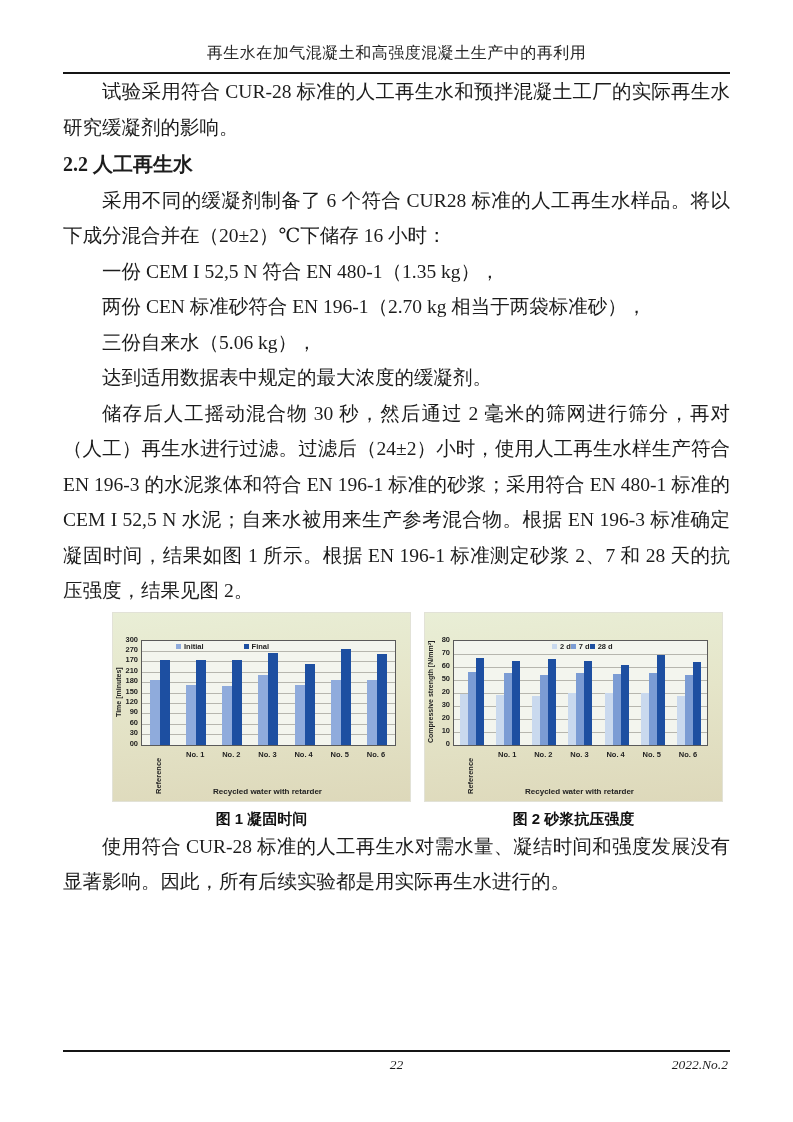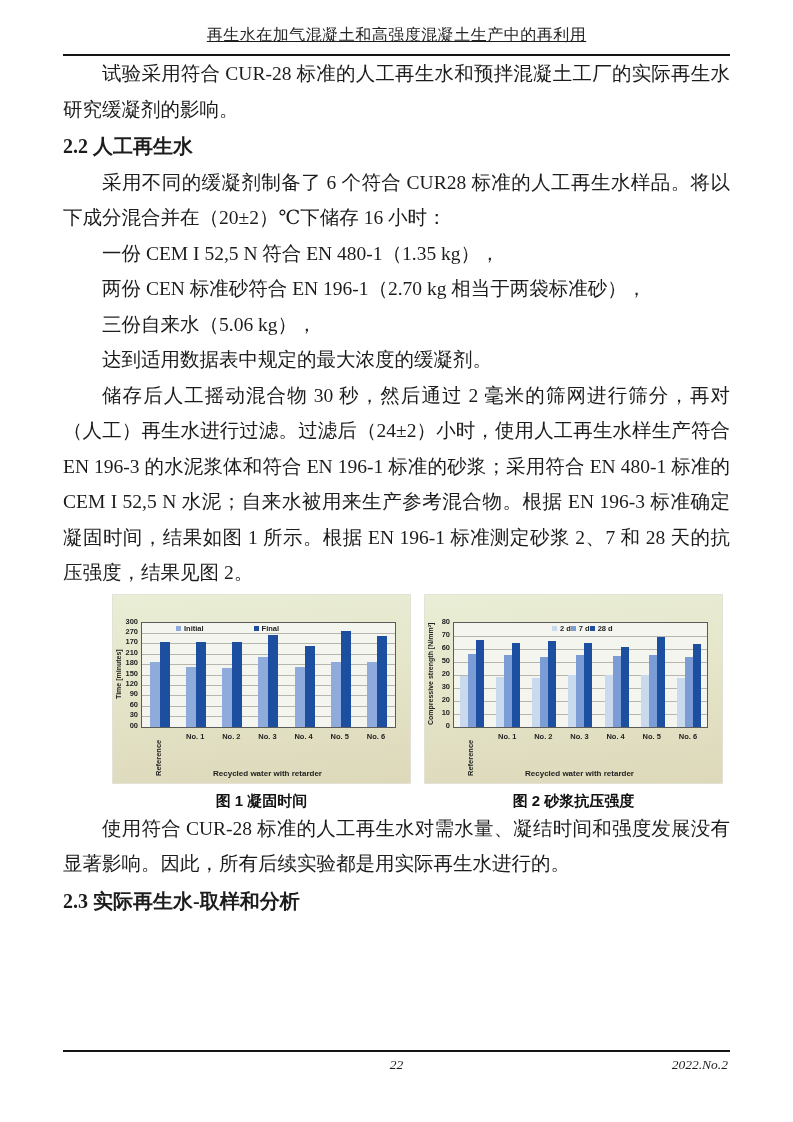--- a/index.html
+++ b/index.html
@@ -2,21 +2,21 @@
 <html><head>
 <meta charset="utf-8">
 <style>
   html,body{margin:0;padding:0;}
   body{
     width:793px;height:1122px;position:relative;overflow:hidden;
     background:#ffffff;color:#1c1c1c;
     font-family:"Liberation Serif","DejaVu Serif",serif;
   }
   .content{padding:0 63px;}
-  .doc-header{padding-top:24px;text-align:center;text-decoration:underline;}
+  .doc-header{padding-top:42px;text-align:center;}
   .doc-header .title{font-size:16px;letter-spacing:.5px;color:#262626;line-height:22px;}
   .header-rule{height:2px;background:#151515;margin-top:8px;}
   p.body{font-size:19.5px;line-height:35.5px;text-align:justify;margin:0;text-indent:2em;}
   h2.sec{font-size:20px;line-height:35.5px;margin:2px 0 0 0;font-weight:bold;}
   
   .figures{display:flex;justify-content:space-between;margin-top:4px;padding-left:50px;padding-right:8px;}
   .figwrap{display:flex;flex-direction:column;align-items:center;}
   .figcaption{font-family:"Liberation Sans","DejaVu Sans",sans-serif;font-size:15px;font-weight:600;color:#111;margin-top:9px;}
   
   .chart{position:relative;width:297px;height:188px;
@@ -102,21 +102,21 @@
               </div>
               <div class="group">
                 <div class="bar" style="height: 61.6667%; width: 10px; background: rgb(143, 171, 220);"></div>
                 <div class="bar" style="height: 91.6667%; width: 10px; background: rgb(29, 79, 161);"></div>
               </div>
               <div class="group">
                 <div class="bar" style="height: 61.6667%; width: 10px; background: rgb(143, 171, 220);"></div>
                 <div class="bar" style="height: 86.6667%; width: 10px; background: rgb(29, 79, 161);"></div>
               </div>
             </div>
-            <div class="legend" style="left: 34px; gap: 50px;">
+            <div class="legend" style="left: 34px; gap: 40px;">
               <div class="legend-item">
                 <div class="swatch" style="background: rgb(143, 171, 220);"></div>
                 <span>Initial</span>
               </div>
               <div class="legend-item">
                 <div class="swatch" style="background: rgb(29, 79, 161);"></div>
                 <span>Final</span>
               </div>
             </div>
           </div>
@@ -259,21 +259,20 @@
           </div>
           <div class="xtitle">Recycled water with retarder</div>
           <div class="ytitle">Compressive strength [N/mm²]</div>
         </div>
       <div class="figcaption">图 2 砂浆抗压强度</div>
     </div>
   </div>
 
   <p class="body">使用符合 CUR-28 标准的人工再生水对需水量、凝结时间和强度发展没有显著影响。因此，所有后续实验都是用实际再生水进行的。</p>
 
-  <h2 class="sec">2.3 实际再生水-取样和分析</h2>
 </main>
 
 <footer class="footer">
   <div class="footer-rule"></div>
   <div class="footer-row">
     <span>22</span>
     <span class="issue">2022.No.2</span>
   </div>
 </footer>
 

